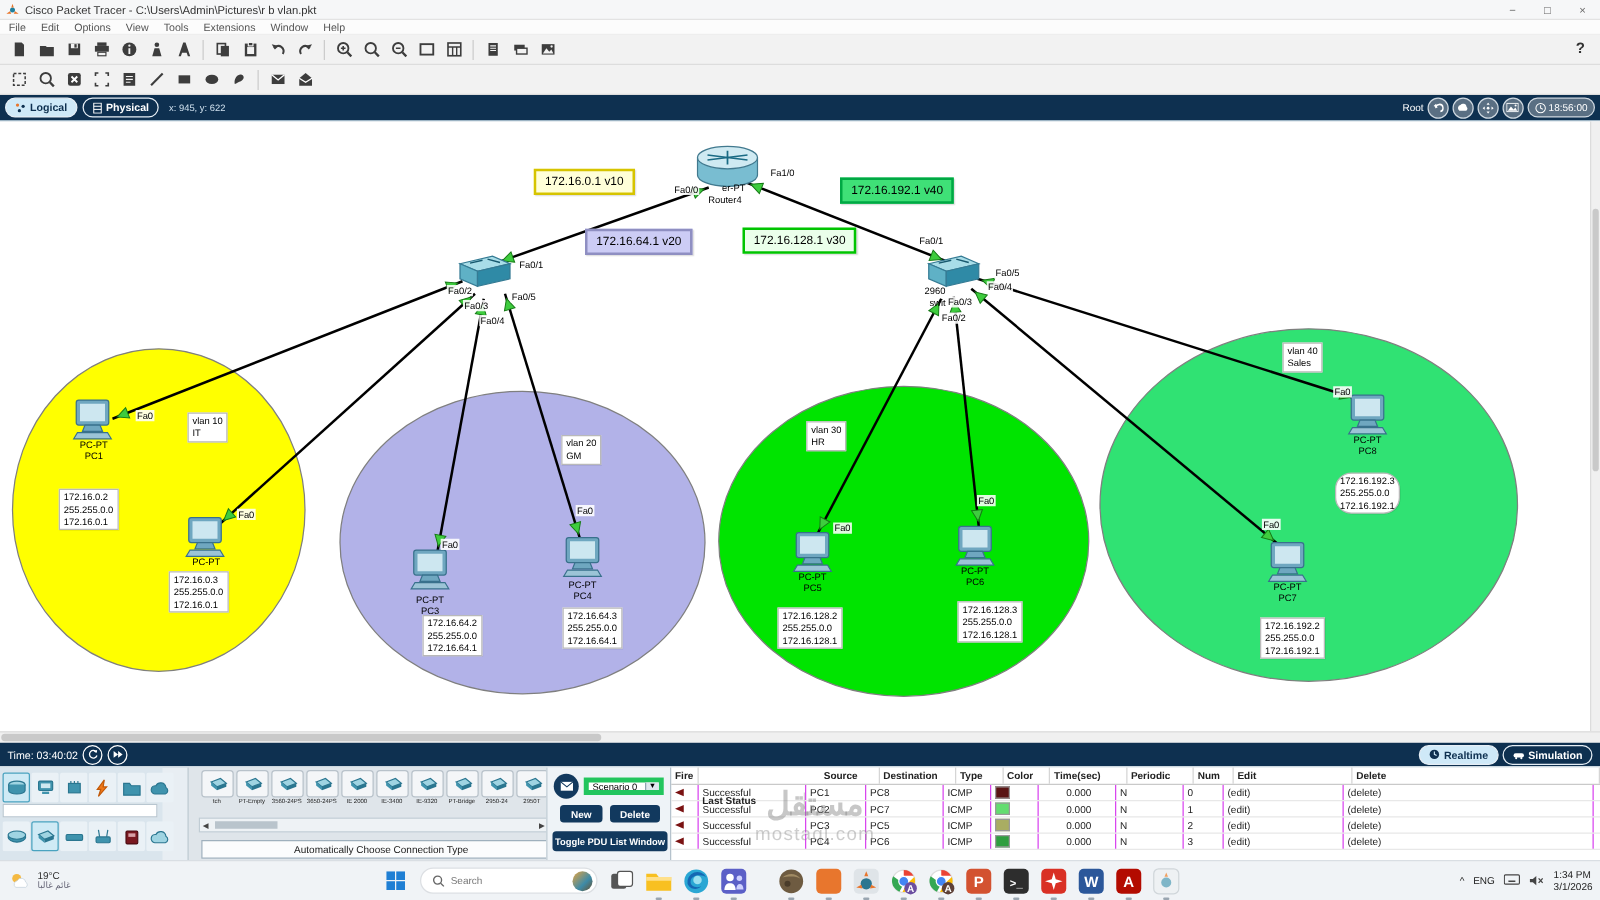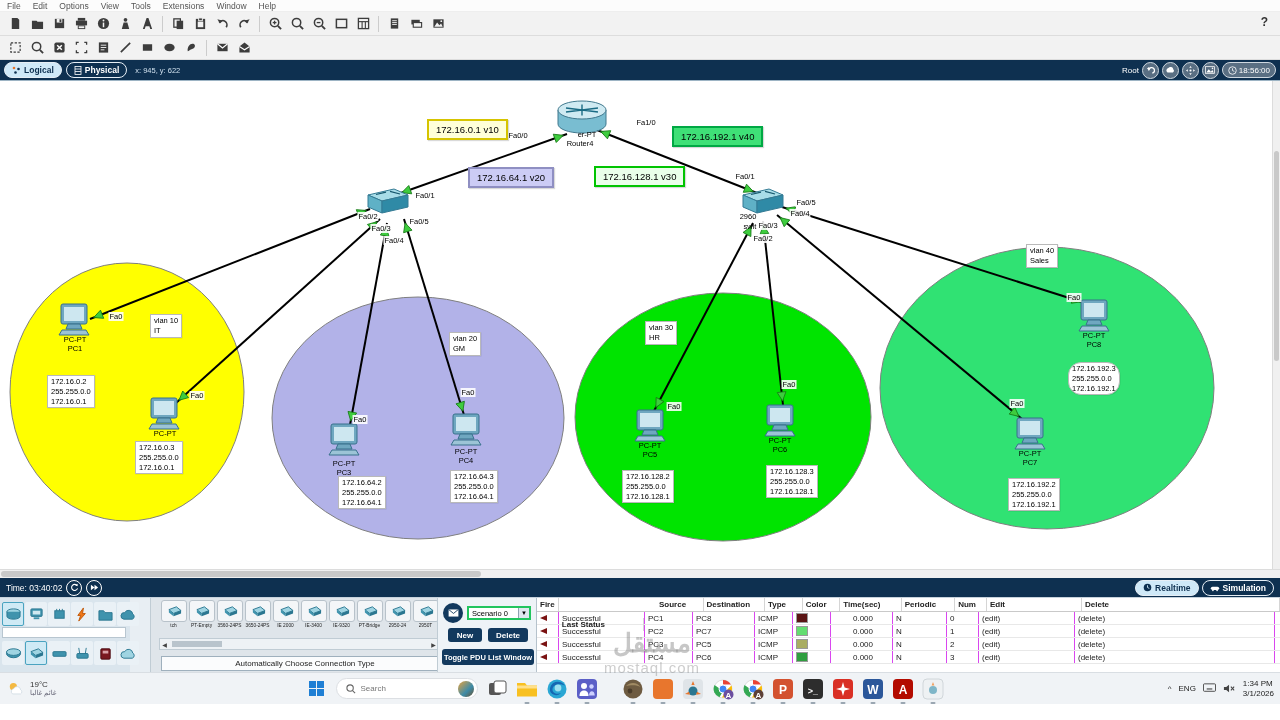--- a/index.html
+++ b/index.html
@@ -54,21 +54,21 @@
   .mchip{width:24px;height:20px;background:#f4f6f8;border:1px solid #b8c2ca;border-radius:3px;display:flex;align-items:center;justify-content:center;margin:0 auto;}
   .mlabel{font-size:4.8px;color:#222;line-height:1.1;margin-top:1px;word-wrap:break-word;}
   .mscroll{position:absolute;left:8px;right:14px;top:40px;height:10px;background:#eef2f5;border:1px solid #c0ccd4;display:flex;align-items:center;}
   .mthumb{position:absolute;left:12px;width:50px;height:6px;background:#b9c4cc;}
   .marrow{font-size:6px;color:#444;width:9px;text-align:center;}
   .marrow.r{margin-left:auto;}
   .outerarrow{position:absolute;right:2px;top:42px;font-size:7px;color:#333;}
   .autoconn{position:absolute;left:10px;right:4px;top:58px;height:13px;background:#fbfcfd;border:1px solid #9fb0bd;font-size:8px;display:flex;align-items:center;justify-content:center;color:#222;}
   .scenario{position:absolute;left:437px;top:0;width:99px;height:75px;background:#eef3f7;border-left:1px solid #c0ccd4;box-sizing:border-box;}
   .scicon{position:absolute;left:5px;top:5px;width:20px;height:20px;border-radius:50%;background:#12395e;display:flex;align-items:center;justify-content:center;}
-  .scsel{position:absolute;left:29px;top:8px;width:64px;height:14px;background:#fff;border:2px solid #22c55e;font-size:7.5px;display:flex;align-items:center;box-sizing:border-box;}
+  .scsel{position:absolute;left:29px;top:8px;width:64px;height:14px;background:#fff;border:4px solid #22c55e;font-size:7.5px;display:flex;align-items:center;box-sizing:border-box;}
   .scsel .txt{flex:1;padding-left:3px;}
   .scsel .dd{width:11px;height:100%;background:#dfe7ee;border-left:1px solid #8fa3b2;font-size:6px;display:flex;align-items:center;justify-content:center;box-sizing:border-box;}
   .navybtn{position:absolute;background:#12395e;color:#fff;border-radius:3px;font-size:8px;display:flex;align-items:center;justify-content:center;font-weight:bold;}
   
   .pdu{position:absolute;left:536px;top:0;right:0;bottom:0;background:#fff;border-left:1px solid #b5c2cc;font-size:8px;color:#222;}
   .prow{display:flex;height:12px;align-items:center;border-bottom:1px solid #e8e8e8;}
   .prow.hdr{border-bottom:1px solid #c9c9c9;font-weight:bold;height:13px;}
   .pcell{padding-left:3px;box-sizing:border-box;overflow:hidden;white-space:nowrap;border-right:1px solid #d946ef;height:100%;display:flex;align-items:center;}
   .prow.hdr .pcell{border-right:1px solid #d5d5d5;}
   .fireico{width:0;height:0;border-top:3px solid transparent;border-bottom:3px solid transparent;border-right:7px solid #7a1212;}
@@ -87,20 +87,34 @@
   
   .wm{position:absolute;left:552px;top:628px;width:200px;text-align:center;z-index:50;pointer-events:none;color:rgba(130,130,130,.45);}
   .wm .l1{font-size:26px;font-weight:bold;}
   .wm .l2{font-size:15px;letter-spacing:1px;color:rgba(130,130,130,.4);}
 </style>
 </head>
 <body>
 
 <div id="app">
 
+  <div class="titlebar">
+    <svg class="logo" viewBox="0 0 10 10">
+        <circle cx="5" cy="5" r="2" fill="#1f7f9e"></circle>
+        <path d="M5 0 L6 3 L4 3 Z" fill="#e8762d"></path>
+        <path d="M0 8 L3 6 L4 8 Z" fill="#e8762d"></path>
+        <path d="M10 8 L7 6 L6 8 Z" fill="#e8762d"></path>
+      </svg>
+    <span>Cisco Packet Tracer - C:\Users\Admin\Pictures\r b vlan.pkt</span>
+    <div class="wctl">
+      <span>−</span>
+      <span>□</span>
+      <span>×</span>
+    </div>
+  </div>
 
   <div class="menubar" id="menubar">
       <span>File</span>
       <span>Edit</span>
       <span>Options</span>
       <span>View</span>
       <span>Tools</span>
       <span>Extensions</span>
       <span>Window</span>
       <span>Help</span>
@@ -452,24 +466,24 @@
             <rect x="7" y="5" width="20" height="14" fill="#cde7f0"></rect>
             <path d="M11 22 h12 l2 5 h-16 Z" fill="#6fa7c0" stroke="#39718c"></path>
             <path d="M5 28 h24 l3 5 h-30 Z" fill="#9cc4d6" stroke="#39718c"></path>
           </svg></div>
         <div class="dev" style="left: 1077px; top: 217px;"><svg width="36" height="36" viewBox="0 0 36 36">
             <rect x="4" y="2" width="26" height="20" rx="2" fill="#6fa7c0" stroke="#39718c"></rect>
             <rect x="7" y="5" width="20" height="14" fill="#cde7f0"></rect>
             <path d="M11 22 h12 l2 5 h-16 Z" fill="#6fa7c0" stroke="#39718c"></path>
             <path d="M5 28 h24 l3 5 h-30 Z" fill="#9cc4d6" stroke="#39718c"></path>
           </svg></div>
-        <div class="ct bg" style="left: 518px; top: 50px;">Fa0/0</div>
+        <div class="ct bg" style="left: 549px; top: 50px;">Fa0/0</div>
         <div class="ct" style="left: 587px; top: 50px;">er-PT</div>
         <div class="ct" style="left: 580px; top: 59px;">Router4</div>
-        <div class="ct bg" style="left: 646px; top: 37px;">Fa1/0</div>
+        <div class="ct bg" style="left: 626px; top: 37px;">Fa1/0</div>
         <div class="ct bg" style="left: 425px; top: 110px;">Fa0/1</div>
         <div class="ct bg" style="left: 368px; top: 131px;">Fa0/2</div>
         <div class="ct bg" style="left: 381px; top: 143px;">Fa0/3</div>
         <div class="ct bg" style="left: 419px; top: 136px;">Fa0/5</div>
         <div class="ct bg" style="left: 394px; top: 155px;">Fa0/4</div>
         <div class="ct bg" style="left: 745px; top: 91px;">Fa0/1</div>
         <div class="ct" style="left: 748px; top: 132px;">2960</div>
         <div class="ct" style="left: 750px; top: 142px;">swit</div>
         <div class="ct bg" style="left: 806px; top: 117px;">Fa0/5</div>
         <div class="ct bg" style="left: 800px; top: 128px;">Fa0/4</div>
@@ -503,21 +517,21 @@
           <div>IT</div>
         </div>
         <div class="note" style="left: 449px; top: 251px;">
           <div>vlan 20</div>
           <div>GM</div>
         </div>
         <div class="note" style="left: 645px; top: 240px;">
           <div>vlan 30</div>
           <div>HR</div>
         </div>
-        <div class="note" style="left: 1026px; top: 163px;">
+        <div class="note" style="left: 1026px; top: 177px;">
           <div>vlan 40</div>
           <div>Sales</div>
         </div>
         <div class="note" style="left: 47px; top: 294px;">
           <div>172.16.0.2</div>
           <div>255.255.0.0</div>
           <div>172.16.0.1</div>
         </div>
         <div class="note" style="left: 135px; top: 360px;">
           <div>172.16.0.3</div>

